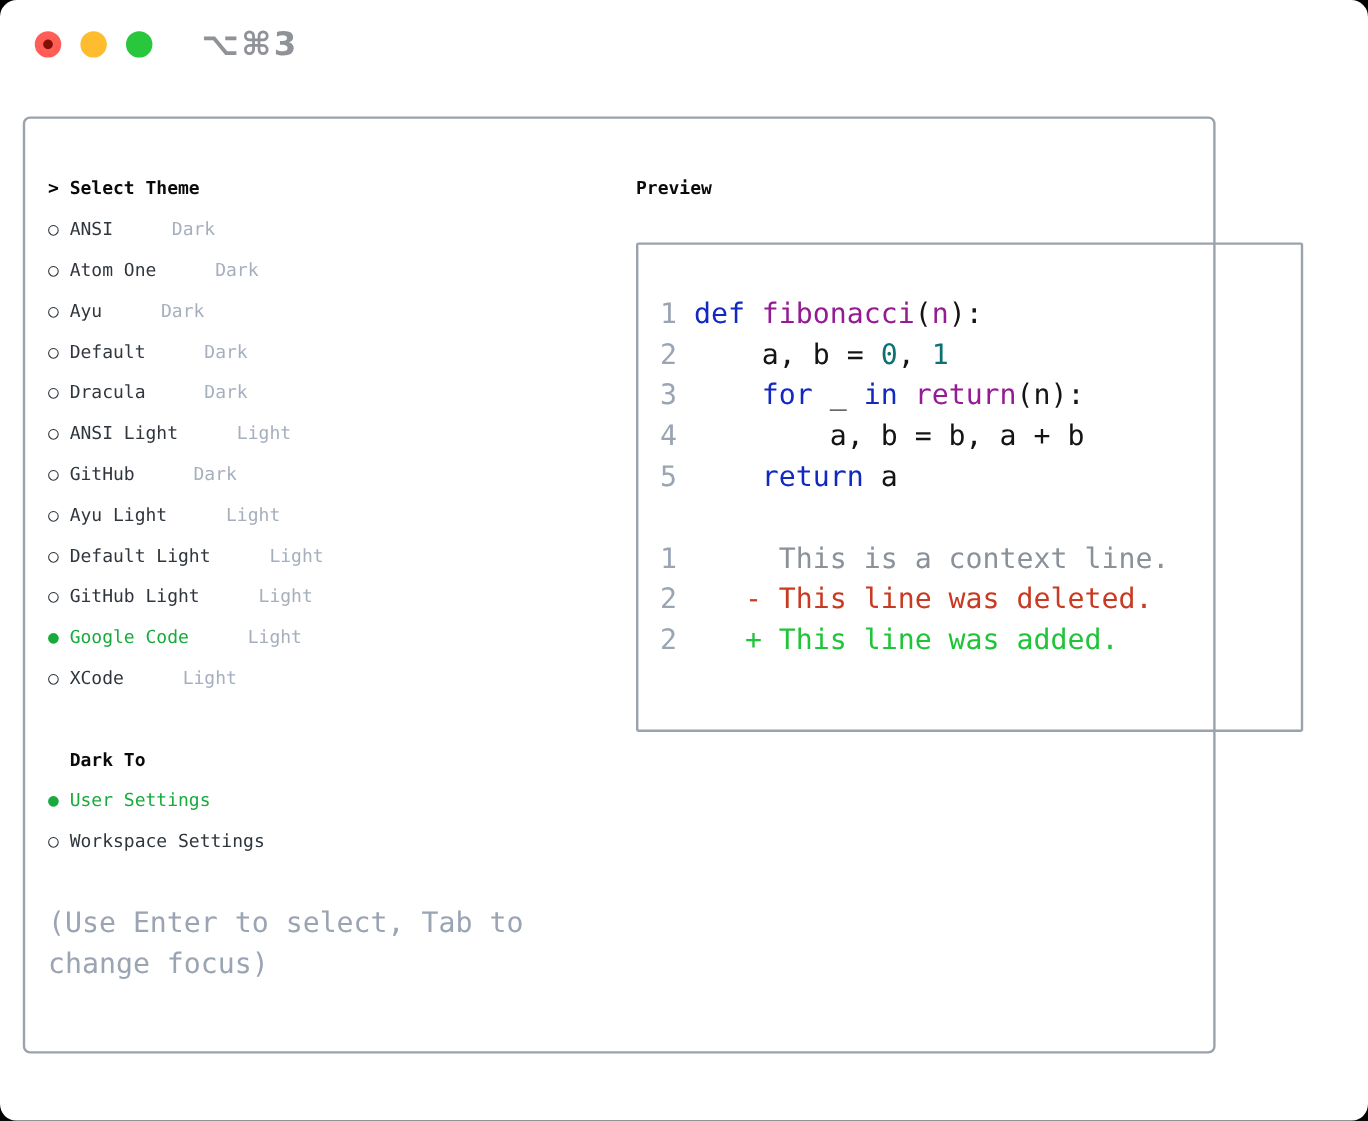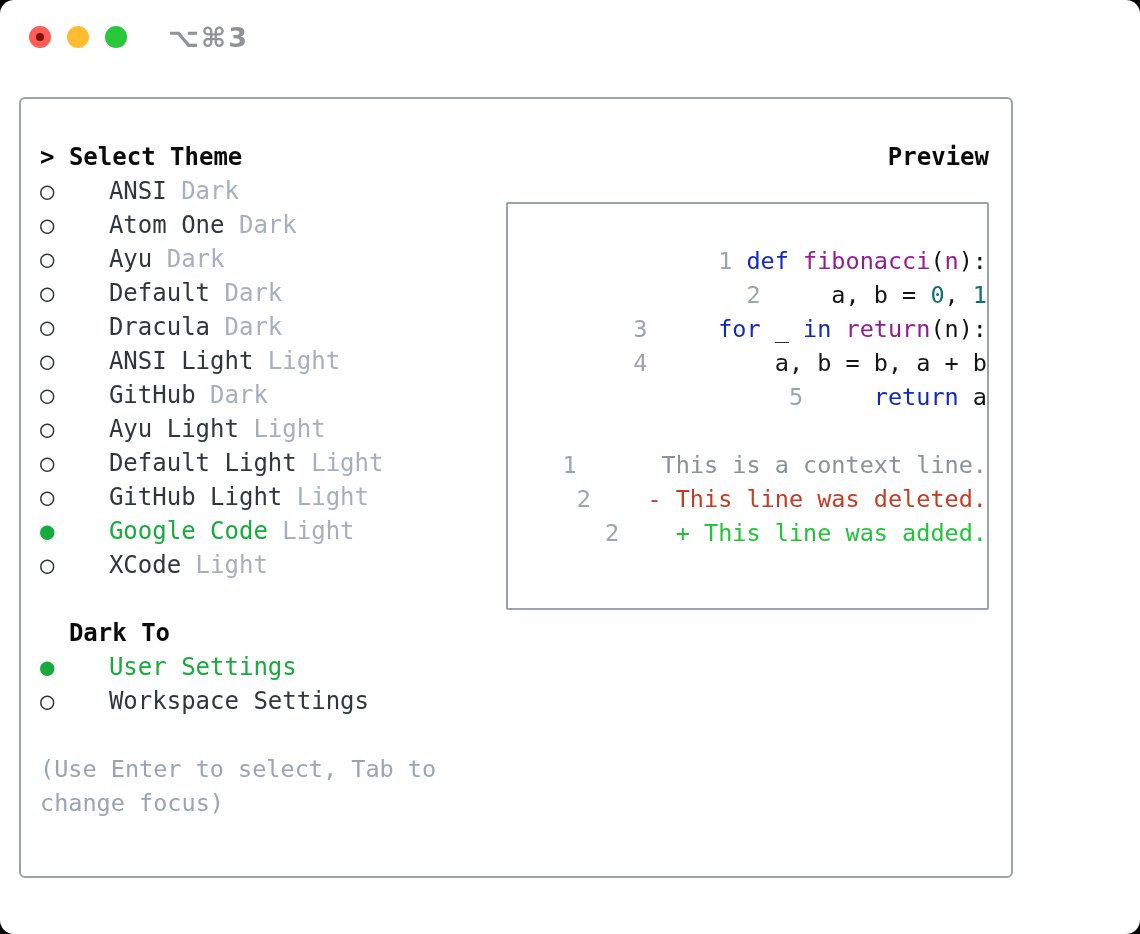--- a/index.html
+++ b/index.html
@@ -33,38 +33,38 @@
   
   .panel {
     position: absolute; left: 19px; top: 97px;
     width: 994px; height: 781px;
     border: 2px solid var(--border_gray);
     border-radius: 6px;
     box-sizing: border-box;
     background: #fff;
   }
   .left-col  { position: absolute; left: 19px;  top: 41px; }
-  .right-col { position: absolute; left: 485px; top: 41px; text-align: right; }
-  .row  { white-space: pre; height: 34px; line-height: 34px; font-size: 24px; }
+  .right-col { position: absolute; left: 509px; top: 41px; }
+  .row  { white-space: pre; height: 34px; line-height: 34px; font-size: 15px; }
   .prefix { display: inline-block; width: 2ch; color: var(--item_text); }
   .prefix.cursor { font-weight: bold; color: #000; }
   .row.sel .prefix, .row.sel .iname { color: var(--selected_green); }
   .hdr  { font-weight: bold; color: #0a0a0a; }
-  .iname { color: var(--item_text); margin-left: 40px; }
-  .variant { color: var(--variant_gray); }
+  .iname { color: var(--item_text); }
+  .variant { color: var(--variant_gray); margin-left: 40px; }
   .row.item { cursor: default; }
   .hint {
     width: 420px; font-size: 23.5px; line-height: 34px;
     color: var(--hint_gray);
   }
   
   .preview-box {
     box-sizing: border-box;
     margin-top: 28px;
-    width: 483px; height: 408px;
+    width: 556px; height: 408px;
     border: 2px solid var(--border_gray);
     border-radius: 2px;
     padding: 40px 0 16px 18px;
     overflow: hidden;
   }
   .crow { white-space: pre; height: 34px; line-height: 34px; font-size: 23.5px; }
   .tok.ln  { color: var(--line_number_gray); }
   .tok.kw  { color: var(--keyword_blue); }
   .tok.fn  { color: var(--function_purple); }
   .tok.lit { color: var(--literal_teal); }

